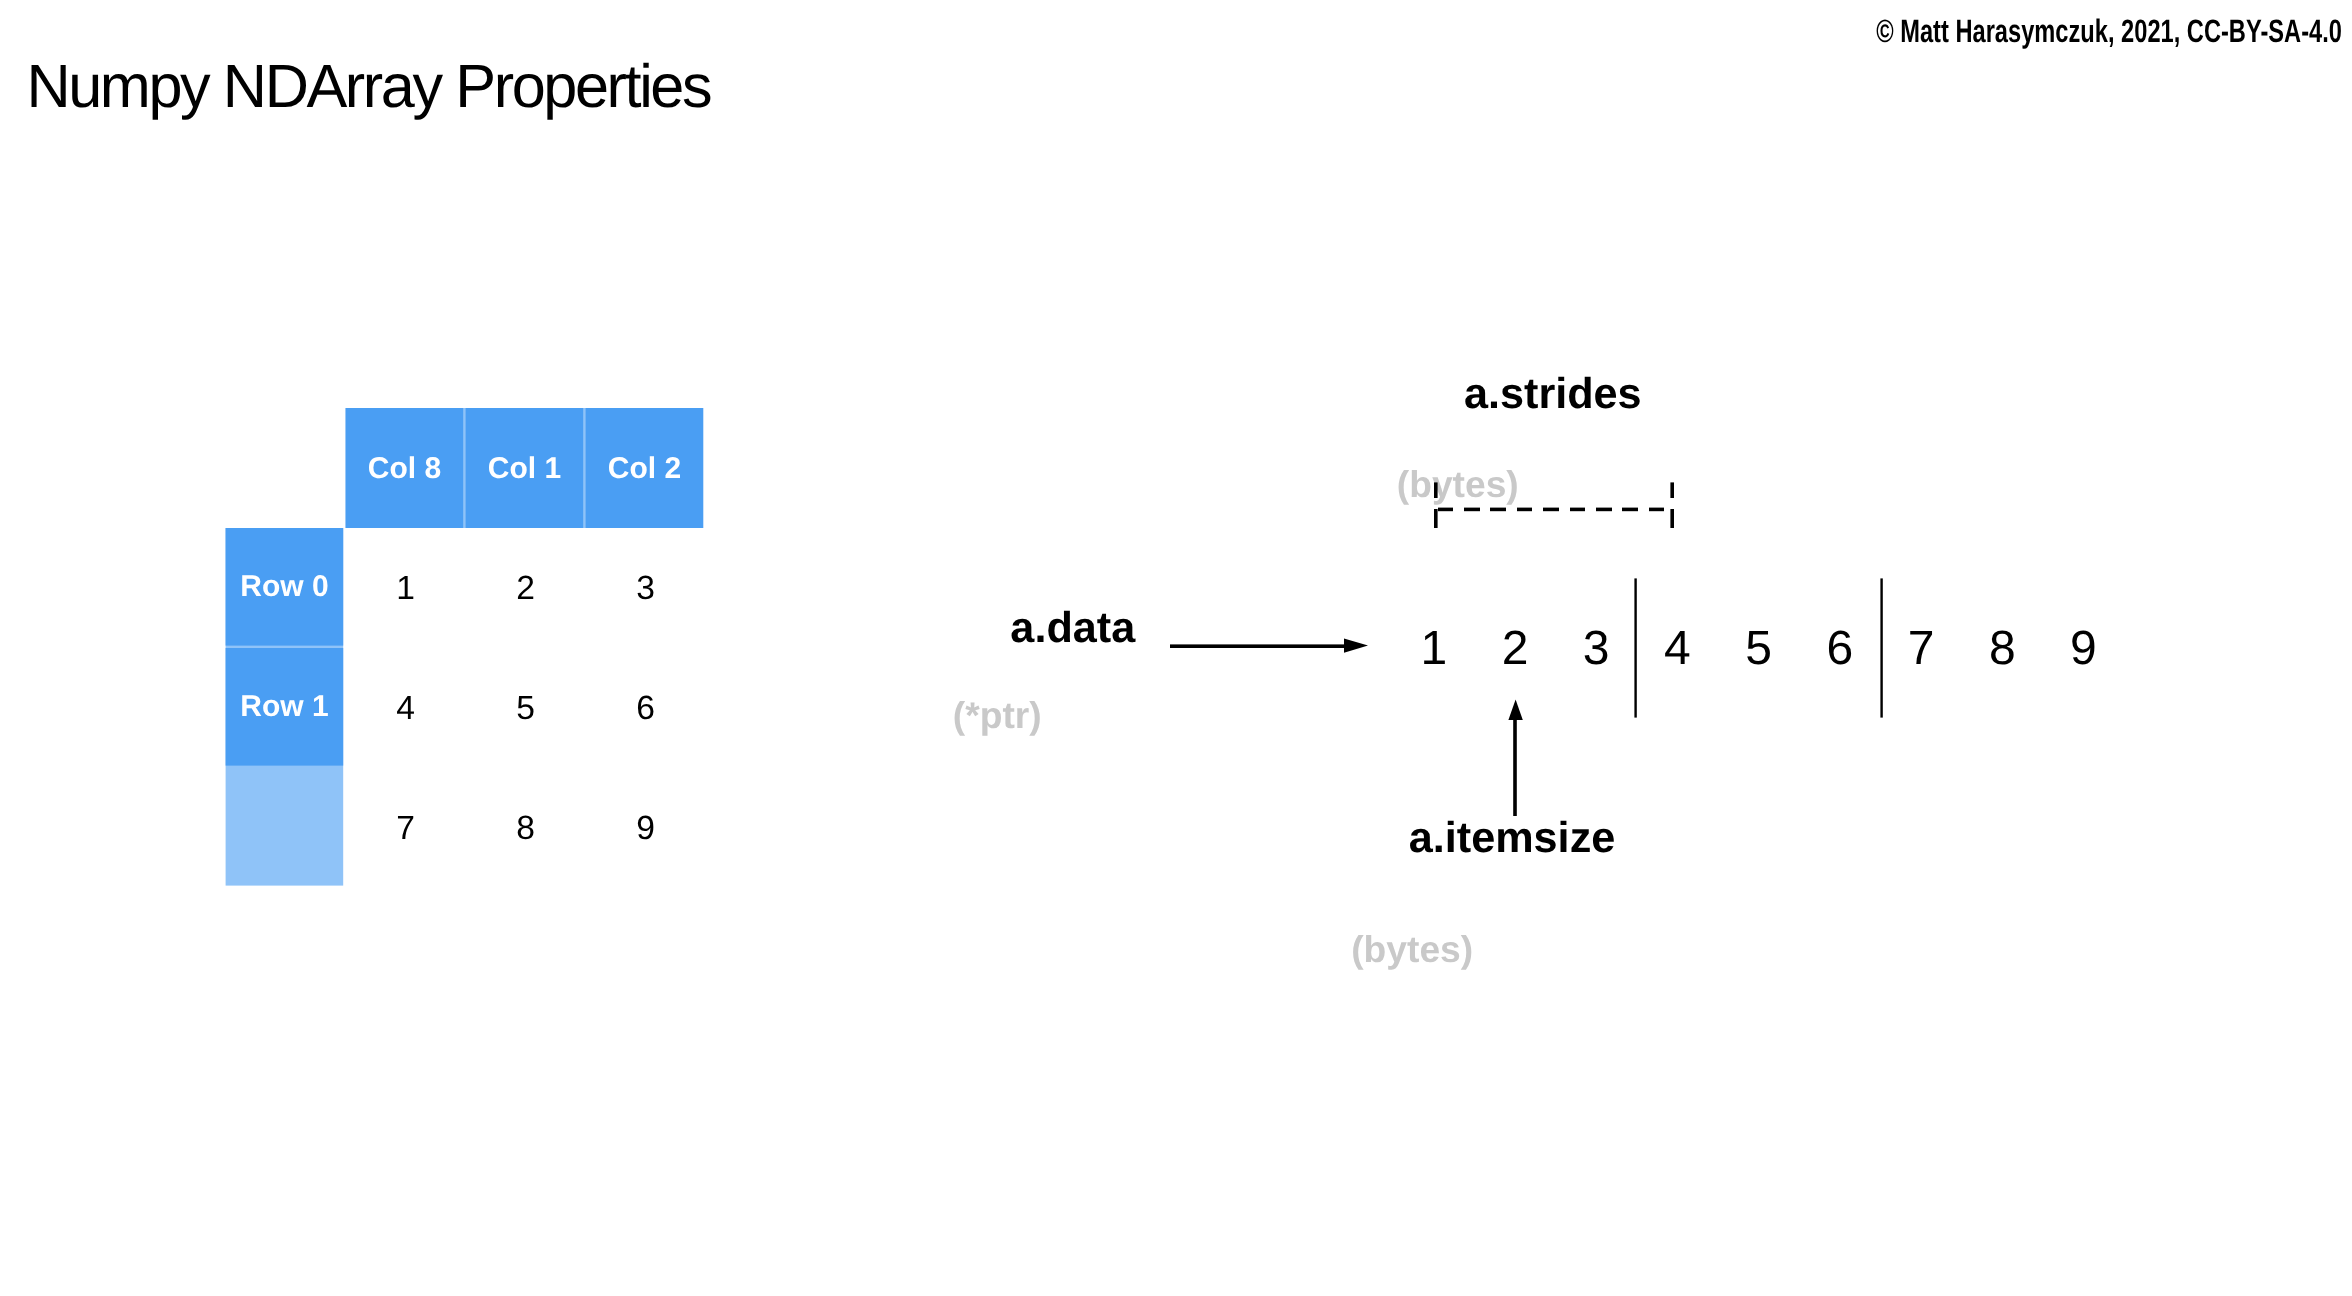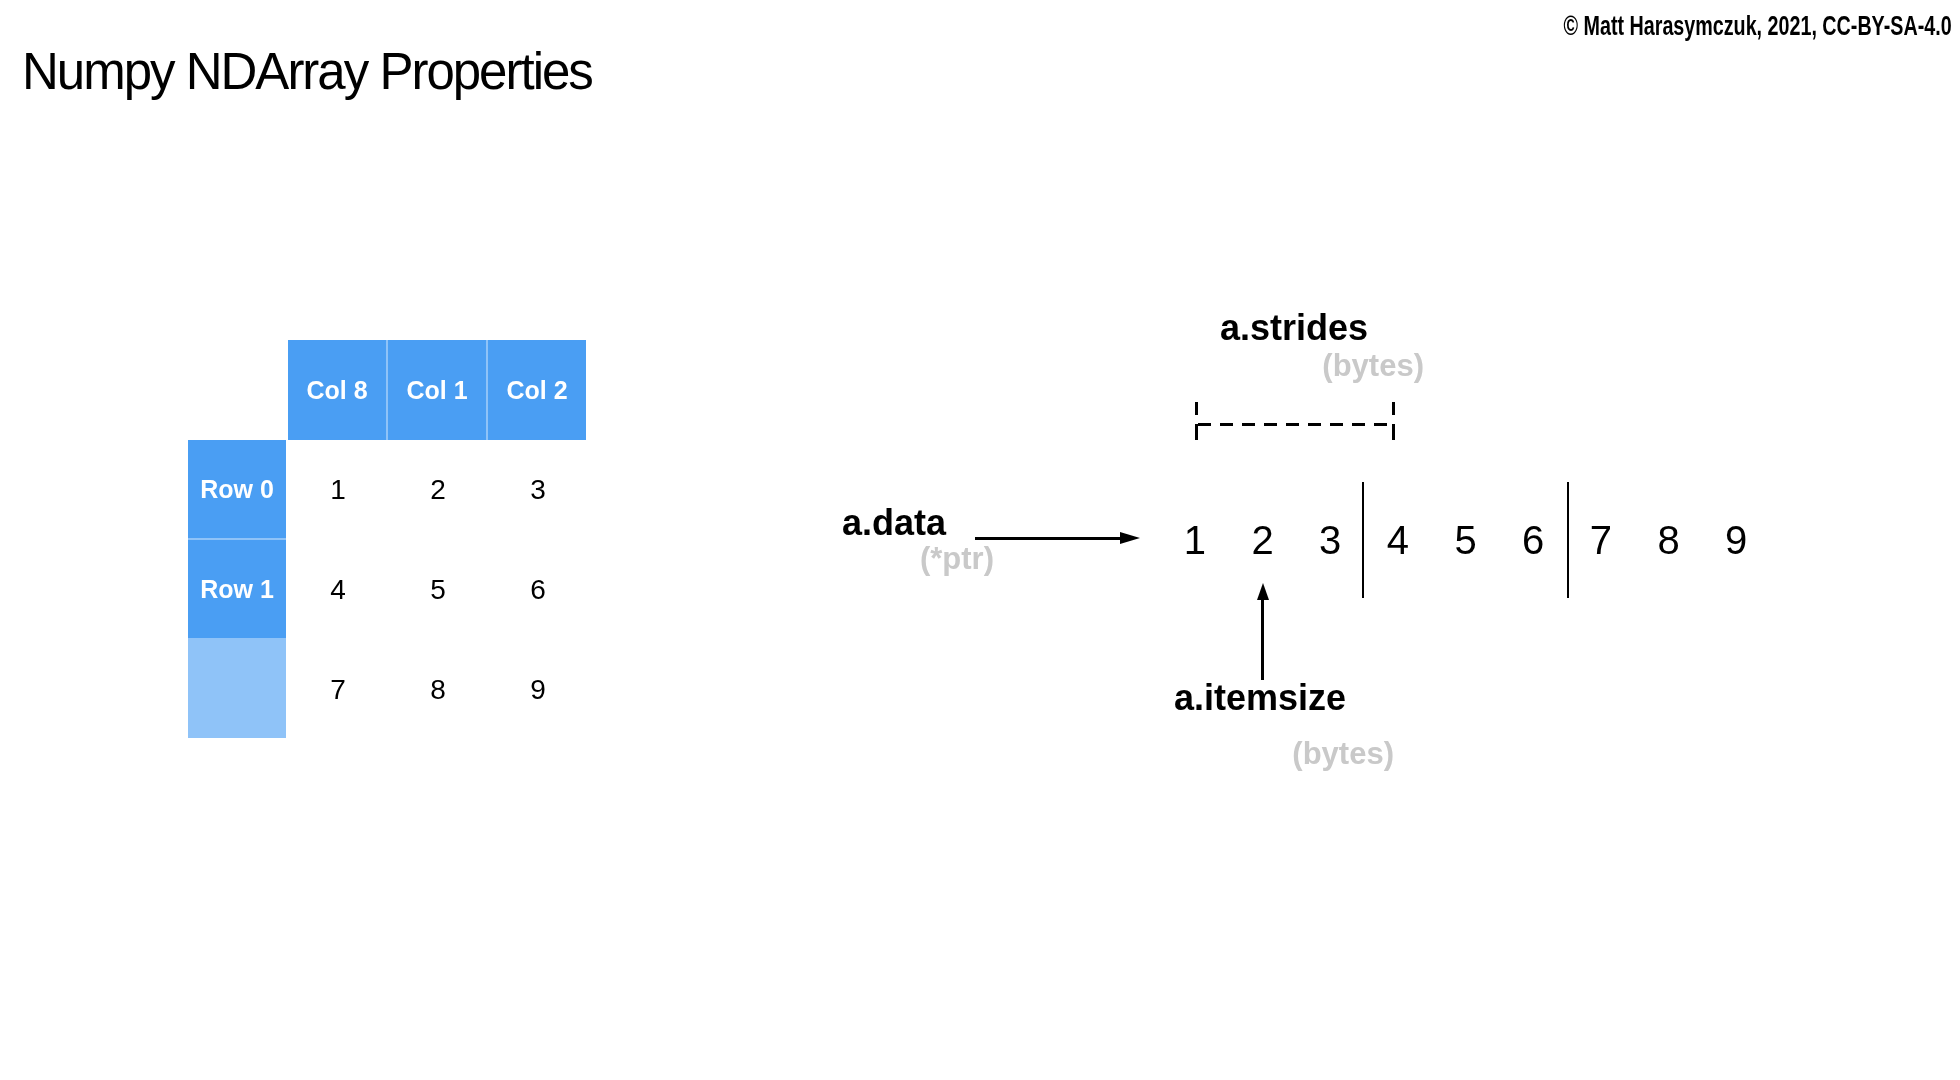--- a/index.html
+++ b/index.html
@@ -87,26 +87,27 @@
     position: absolute;
     text-align: center;
     font-size: 36px;
     font-weight: bold;
     color: #000;
     line-height: 36px;
     white-space: nowrap;
   }
   .diag-sublabel {
     position: absolute;
-    text-align: right;
+    text-align: left;
     font-size: 31px;
     font-weight: bold;
     color: var(--muted, #C9C9C9);
     line-height: 32px;
     white-space: nowrap;
+    margin-top: 38px;
   }
   .strides-label   { left: 1164px; top: 310px; width: 260px; }
   .strides-sub     { left: 1164px; top: 350px; width: 260px; }
   .data-label      { left: 794px;  top: 505px; width: 200px; }
   .data-sub        { left: 794px;  top: 543px; width: 200px; }
   .itemsize-label  { left: 1126px; top: 680px; width: 268px; }
   .itemsize-sub    { left: 1126px; top: 738px; width: 268px; }
 
   
   .bracket {

